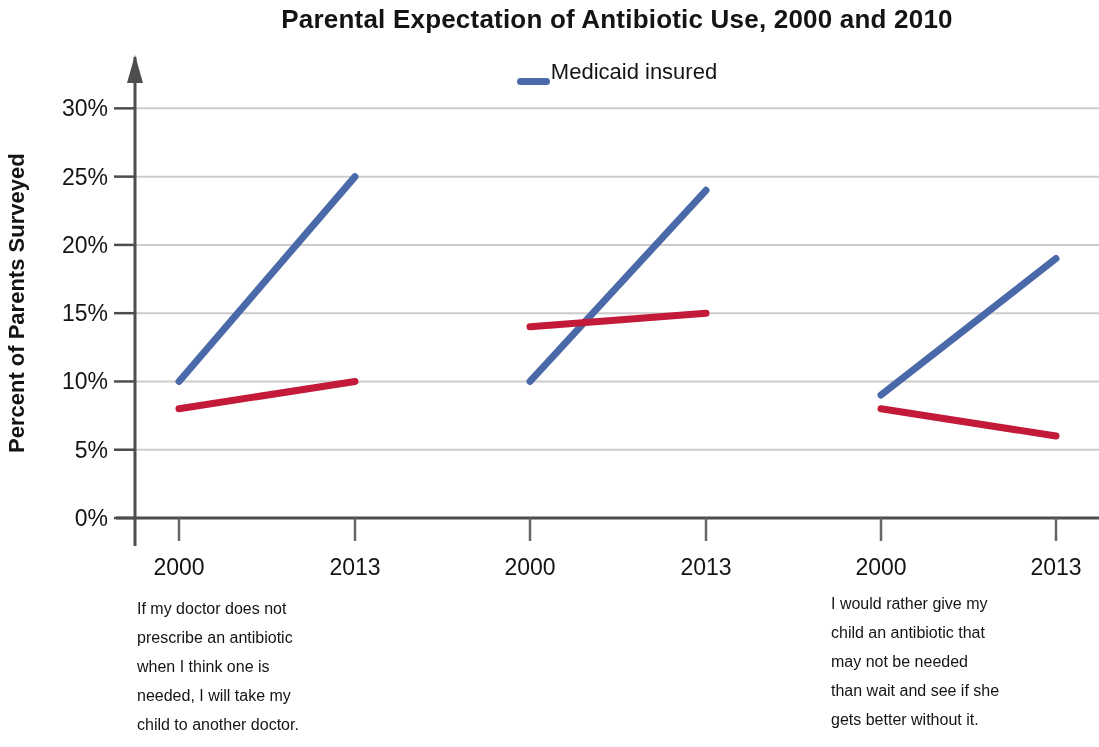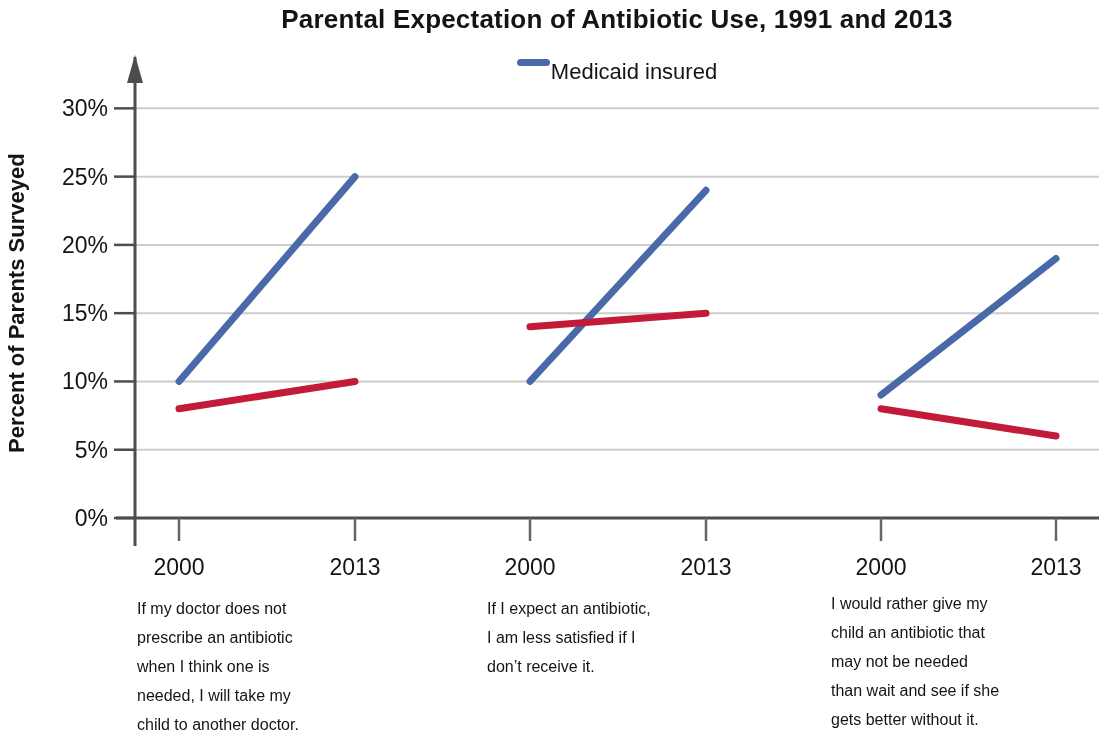--- a/index.html
+++ b/index.html
@@ -21,21 +21,21 @@
     letter-spacing: 0.2px;
   }
   .legend {
     position: absolute;
     left: 135px; right: 0; top: 59px;
     display: flex;
     justify-content: center;
     align-items: center;
     gap: 30px;
   }
-  .legend-item { display: flex; align-items: flex-start; gap: 1px; }
+  .legend-item { display: flex; align-items: flex-end; gap: 1px; }
   .legend-swatch {
     display: inline-block;
     width: 33px; height: 7px;
     border-radius: 4px;
     background: #888;
   }
   .legend-label { font-size: 22px; }
   .y-axis-title {
     position: absolute;
     left: 2px; top: 62px;
@@ -103,38 +103,35 @@
       <polyline points="530,381.45000000000005 706,190.28000000000003" fill="none" stroke="#4a69a8" stroke-width="7" stroke-linecap="round"></polyline>
       <polyline points="530,326.83000000000004 706,313.175" fill="none" stroke="#c21a38" stroke-width="7" stroke-linecap="round"></polyline>
       <line x1="881" y1="518" x2="881" y2="541" stroke="#666666" stroke-width="2.5"></line>
       <text x="881" y="575" text-anchor="middle" font-family="Liberation Sans, sans-serif" font-size="23" fill="#141414">2000</text>
       <line x1="1056" y1="518" x2="1056" y2="541" stroke="#666666" stroke-width="2.5"></line>
       <text x="1056" y="575" text-anchor="middle" font-family="Liberation Sans, sans-serif" font-size="23" fill="#141414">2013</text>
       <polyline points="881,395.105 1056,258.555" fill="none" stroke="#4a69a8" stroke-width="7" stroke-linecap="round"></polyline>
       <polyline points="881,408.76 1056,436.07" fill="none" stroke="#c21a38" stroke-width="7" stroke-linecap="round"></polyline>
     </svg>
 
-  <div class="chart-title">Parental Expectation of Antibiotic Use, 1991 and 2013</div>
+  <div class="chart-title">Parental Expectation of Antibiotic Use, 2000 and 2010</div>
 
   <div class="legend">
     <div class="legend-item">
       <span class="legend-swatch" style="background: rgb(74, 105, 168);"></span>
       <span class="legend-label">Medicaid insured</span>
     </div>
   </div>
 
   <div class="y-axis-title">Percent of Parents Surveyed</div>
 
   <div class="caption caption-1">If my doctor does not
 prescribe an antibiotic
 when I think one is
 needed, I will take my
 child to another doctor.</div>
-  <div class="caption caption-2">If I expect an antibiotic,
-I am less satisfied if I
-don’t receive it.</div>
   <div class="caption caption-3">I would rather give my
 child an antibiotic that
 may not be needed
 than wait and see if she
 gets better without it.</div>
 
 </div>
 
 </body></html>

